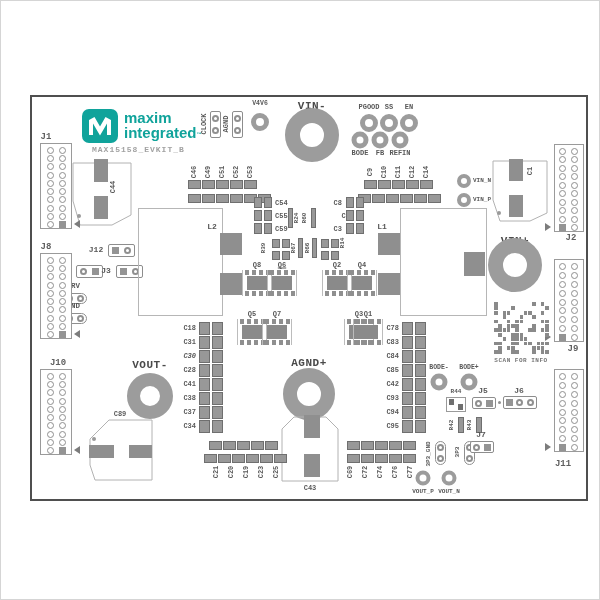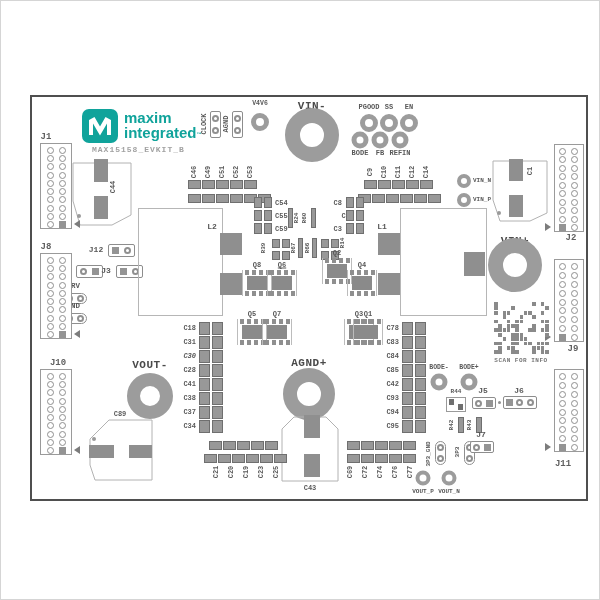--- a/index.html
+++ b/index.html
@@ -396,21 +396,21 @@
         <span class="qpin" style="left: 10px; top: 9px;"></span>
         <span class="qpin" style="left: 10px; top: 30px;"></span>
         <span class="qpin" style="left: 17px; top: 9px;"></span>
         <span class="qpin" style="left: 17px; top: 30px;"></span>
         <span class="qpin" style="left: 24px; top: 9px;"></span>
         <span class="qpin" style="left: 24px; top: 30px;"></span>
         <span class="qbody" style="left: 5px; top: 15px; width: 20px; height: 14px;"></span>
         <span class="qbr" style="left: 0px; top: 9px; height: 26px;"></span>
         <span class="qbr" style="left: 29px; top: 9px; height: 26px;"></span>
       </div>
-      <div class="q" style="left: 290px; top: 152px;">
+      <div class="q" style="left: 290px; top: 164px;">
         <span class="lab" style="left: 15px; top: 4px;">Q2</span>
         <span class="qpin" style="left: 3px; top: 9px;"></span>
         <span class="qpin" style="left: 3px; top: 30px;"></span>
         <span class="qpin" style="left: 10px; top: 9px;"></span>
         <span class="qpin" style="left: 10px; top: 30px;"></span>
         <span class="qpin" style="left: 17px; top: 9px;"></span>
         <span class="qpin" style="left: 17px; top: 30px;"></span>
         <span class="qpin" style="left: 24px; top: 9px;"></span>
         <span class="qpin" style="left: 24px; top: 30px;"></span>
         <span class="qbody" style="left: 5px; top: 15px; width: 20px; height: 14px;"></span>

